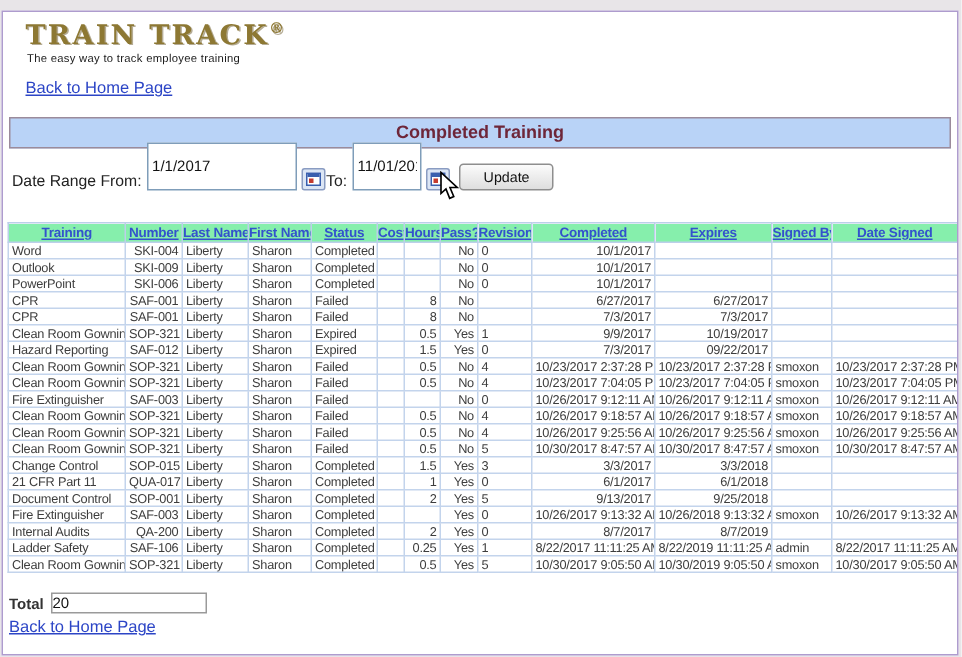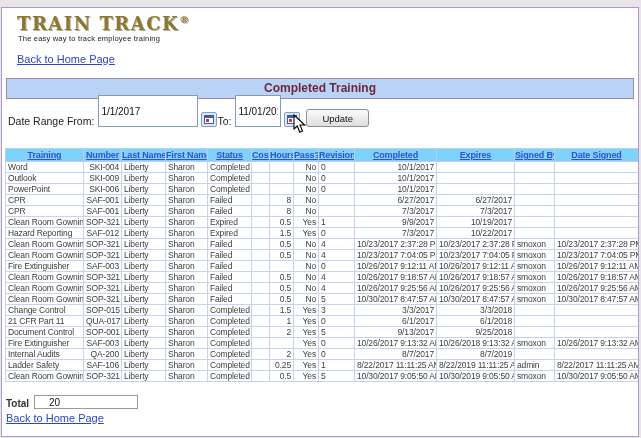--- a/index.html
+++ b/index.html
@@ -88,42 +88,42 @@
   
   .cursor { position: absolute; left: 291px; top: 106px; pointer-events: none; }
   
   .grid-table {
     position: absolute; left: 3px; top: 140px;
     width: 633px; table-layout: fixed;
     border-collapse: collapse;
     font-size: 8.5px; letter-spacing: -0.15px;
   }
   .grid-table th {
-    background: #7dd3fc; color: #3352cc; text-decoration: underline;
+    background: #86efac; color: #3352cc; text-decoration: underline;
     font-weight: bold; font-size: 9px; height: 13px; line-height: 12px;
     border: 1px solid #bccfe9; text-align: center;
     overflow: hidden; white-space: nowrap; cursor: pointer;
   }
   .grid-table td {
     height: 10.5px; line-height: 10px;
     border: 1px solid #c3d4ec; padding: 0 2px;
     color: #3d3d3d; white-space: nowrap; overflow: hidden;
     background: #fff;
   }
   .grid-table td.al { text-align: left; }
   .grid-table td.ar { text-align: right; }
   
   .total-lbl {
     position: absolute; left: 4px; top: 390px;
     font-size: 10px; font-weight: bold; color: #333;
   }
   .total-input {
     position: absolute; left: 32px; top: 387px;
     width: 104px; height: 14px;
-    border: 1px solid #9a9a9a; font-size: 10px; padding: 0 14px;
+    border: 1px solid #9a9a9a; font-size: 10px; padding: 0 0;
     font-family: "Liberation Sans", sans-serif; color: #111;
   }
 </style>
 </head>
 <body>
 
 <div class="frame">
 
   <div class="logo"><span>TRAIN TRACK</span><sup>®</sup></div>
   <div class="tagline">The easy way to track employee training</div>
@@ -274,21 +274,21 @@
           <td class="al">Hazard Reporting</td>
           <td class="ar">SAF-012</td>
           <td class="al">Liberty</td>
           <td class="al">Sharon</td>
           <td class="al">Expired</td>
           <td class="ar"></td>
           <td class="ar">1.5</td>
           <td class="ar">Yes</td>
           <td class="al">0</td>
           <td class="ar">7/3/2017</td>
-          <td class="ar">10/22/2017</td>
+          <td class="ar">09/22/2017</td>
           <td class="al"></td>
           <td class="ar"></td>
         </tr>
         <tr>
           <td class="al">Clean Room Gowning</td>
           <td class="ar">SOP-321</td>
           <td class="al">Liberty</td>
           <td class="al">Sharon</td>
           <td class="al">Failed</td>
           <td class="ar"></td>

